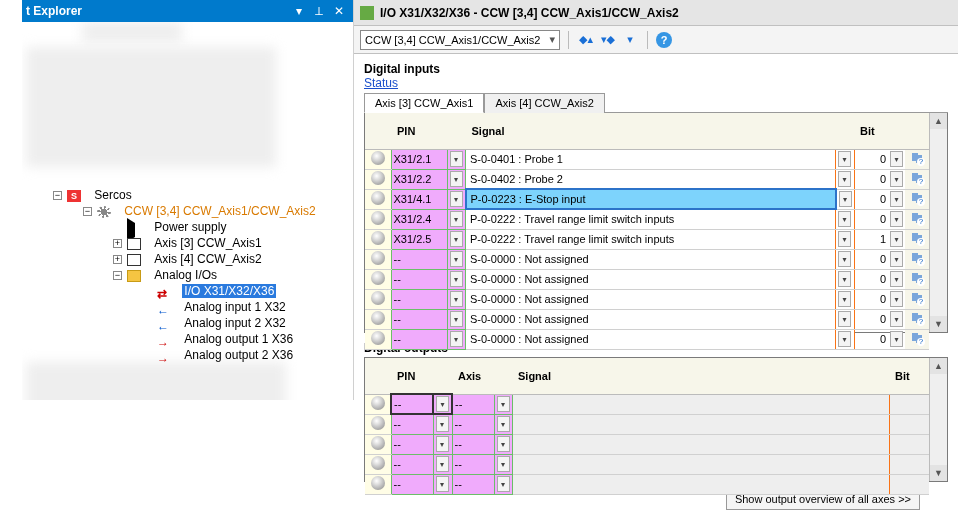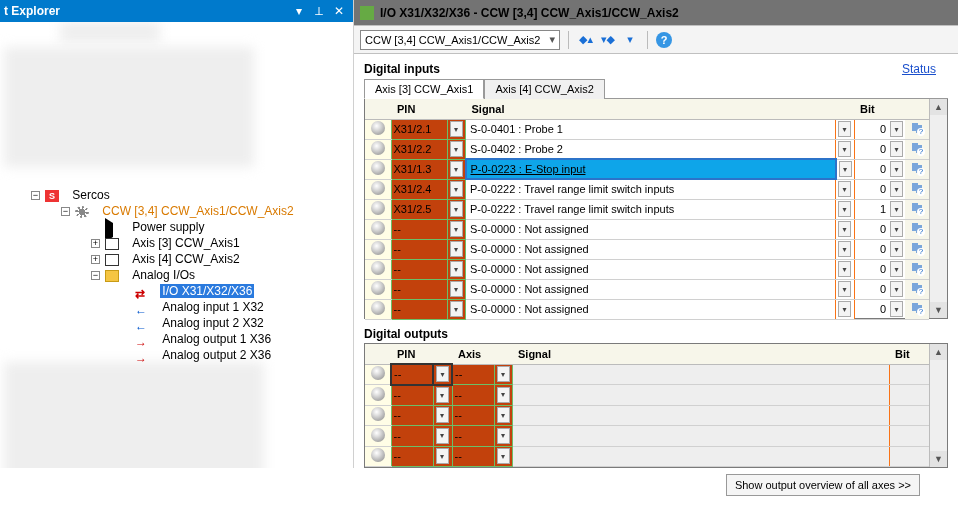--- a/index.html
+++ b/index.html
@@ -8,26 +8,27 @@
     font-size: 11px;
     background: #fff;
     width: 958px;
     height: 516px;
     overflow: hidden;
     display: flex;
   }
   
   .explorer {
     width: 354px;
-    height: 468px;
+    height: 400px;
     background: #fff;
     border-right: 1px solid #d0d0d0;
     display: flex;
     flex-direction: column;
     position: relative;
+    padding-left: 22px;
   }
   .explorer-titlebar {
     height: 22px;
     background: #007acc;
     color: #fff;
     display: flex;
     align-items: center;
     padding: 0 4px;
     font-size: 12px;
   }
@@ -89,21 +90,21 @@
     flex:1;
     display:flex;
     flex-direction:column;
     height:516px;
     background:#fff;
   }
   .doc-header {
     height:26px; display:flex; align-items:center;
     padding: 0 6px;
     border-bottom:1px solid #c0c0c0;
-    background:#737373;
+    background:#e5e5e5;
   }
   .doc-header .cube {
     width:14px;height:14px;background:#6a4; margin-right:6px;
   }
   .doc-header .doctitle { font-size:12px; font-weight:bold; }
   .toolbar {
     height:28px; display:flex; align-items:center;
     padding: 0 6px; gap:4px;
     border-bottom:1px solid #c0c0c0;
     background:#f4f4f4;
@@ -127,20 +128,21 @@
   .content {
     flex:1;
     padding:8px 10px 2px 10px;
     overflow:hidden;
     display:flex;
     flex-direction:column;
   }
   .section-header {
     display:flex;align-items:baseline;
     font-size:12px;
+    flex-direction:column;
   }
   .section-header .sec-title { font-weight:bold; flex:1;}
   .section-header .status-link { color:#1a4fcc; text-decoration:underline; cursor:pointer; margin-right:12px;}
   .subtabs {
     display:flex; gap:0; margin-top:2px;
     border-bottom:1px solid #999;
     position:relative;
     z-index:2;
   }
   .subtab {
@@ -173,29 +175,29 @@
     border-collapse:collapse;
     flex:1;
     font-size:11px;
   }
   .io-table th {
     background:#f7f6ea;
     border-bottom:1px solid #bbb;
     text-align:left;
     font-weight:bold;
     padding:3px 6px;
-    height:20px;
+    height:36px;
   }
   .io-table td {
     border-bottom:1px solid #d0d0d0;
     padding:0 2px;
     height:20px;
   }
   .io-table tr.row td.pin-cell, .io-table tr.row td.axis-cell {
-    background:#c2410c;
+    background:#f0abfc;
     border:1px solid #6bbf68;
   }
   .io-table .led {
     width:14px;height:14px;border-radius:50%;
     background:radial-gradient(circle at 40% 35%, #fff 0%, #ddd 30%, #aaa 70%, #777 100%);
     display:inline-block;
   }
   .io-table .led-wrap { background:#fffde6; text-align:center; }
   .dd-box {
     display:flex;align-items:center;gap:3px;
@@ -203,21 +205,21 @@
     padding:0 2px;
     position:relative;
   }
   .dd-caret {
     width:13px;height:16px;
     display:flex;align-items:center;justify-content:center;
     font-size:8px;color:#444;cursor:pointer;
     border:1px solid #aaa;background:#f4f4f4;
   }
   .signal-cell { background:#fff; border:1px solid #f97316;}
-  .signal-selected { background:#0ea5e9; border:2px solid #2c73c9 !important;text-decoration:underline;}
+  .signal-selected { background:#7dd3fc; border:2px solid #2c73c9 !important;}
   .pin-selected td.pin-cell { border:2px solid #333 !important;}
   .bit-cell { text-align:right; padding-right:2px;}
   .act-cell {
     width:20px; text-align:center; background:#f7f6ea;
   }
   .act-ic {
     display:inline-block;width:14px;height:14px;
     position:relative;
   }
   .act-ic::before {
@@ -400,21 +402,21 @@
                 <span class="dd-caret">▾</span>
               </td>
               <td class="bit-cell">0</td>
               <td>
                 <span class="dd-caret">▾</span>
               </td>
               <td class="act-cell"><span class="act-ic"></span></td>
             </tr>
             <tr class="row">
               <td class="led-wrap"><span class="led"></span></td>
-              <td class="pin-cell">X31/1.3</td>
+              <td class="pin-cell">X31/4.1</td>
               <td class="pin-cell">
                 <span class="dd-caret">▾</span>
               </td>
               <td class="signal-cell signal-selected">
                 <div class="dd-box">P-0-0223 :  E-Stop input</div>
               </td>
               <td class="signal-cell">
                 <span class="dd-caret">▾</span>
               </td>
               <td class="bit-cell">0</td>

